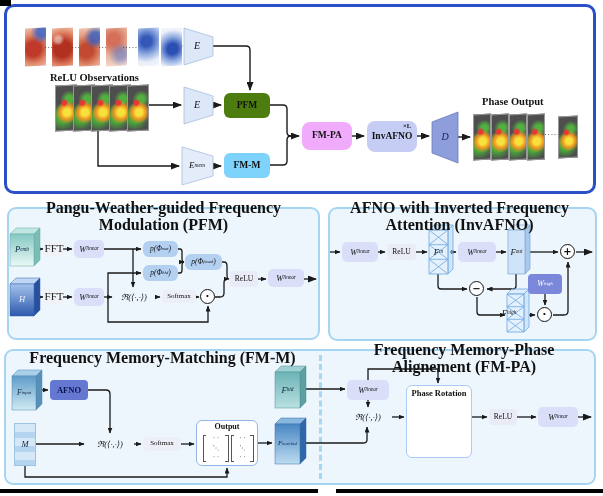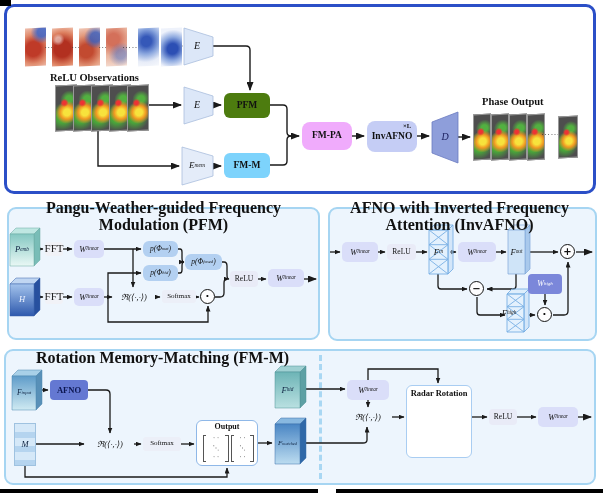--- a/index.html
+++ b/index.html
@@ -341,21 +341,21 @@
       <sub>high</sub>
     </div>
   <div class="lbl whighbox" style="left:528px;top:274px;width:34px;height:20px;">
       <span>W</span>
       <sub>high</sub>
     </div>
   <div class="op" style="left:560px;top:244px;">+</div>
   <div class="op" style="left:469px;top:281px;">−</div>
   <div class="op" style="left:537px;top:307px;">·</div>
 
-  <div class="lbl ptitle" style="left:20px;top:352px;width:285px;height:13px;">Rotation Memory-Matching (FM-M)</div>
+  <div class="lbl ptitle" style="left:20px;top:352px;width:285px;height:13px;">Frequency Memory-Matching (FM-M)</div>
   <div class="lbl cubelbl" style="left:10px;top:387px;width:28px;height:12px;font-size:7.5px;">
       <span>F</span>
       <sub>input</sub>
     </div>
   <div class="lbl afnobox" style="left:50px;top:380px;width:38px;height:20px;">AFNO</div>
   <div class="abs" style="left:14px;top:423px;width:22px;height:43px;background:repeating-linear-gradient(180deg,#d5e8f8 0 8px,#b5d4ef 8px 14px);border:0.6px solid #9fc2e0;"></div>
   <div class="lbl cubelbl" style="left:14px;top:438px;width:22px;height:12px;">M</div>
   <div class="lbl corr" style="left:86px;top:437px;width:48px;height:14px;">ℜ(⟨·,·⟩)</div>
   <div class="lbl softbox" style="left:143px;top:437px;width:38px;height:14px;">Softmax</div>
   <div class="abs outline" style="left:196px;top:420px;width:62px;height:46px;"></div>
@@ -368,26 +368,27 @@
 ·  ·</div>
   <div class="lbl cubelbl" style="left:275px;top:384px;width:25px;height:12px;">
       <span>F</span>
       <sub>hid</sub>
     </div>
   <div class="lbl cubelbl" style="left:273px;top:438px;width:29px;height:12px;font-size:7px;">
       <span>F</span>
       <sub>matched</sub>
     </div>
 
+  <div class="lbl ptitle" style="left:335px;top:352px;width:258px;height:13px;">Frequency Memory-Phase Alignement (FM-PA)</div>
   <div class="lbl wbox" style="left:347px;top:380px;width:42px;height:20px;">
       <span>W</span>
       <sub>linear</sub>
     </div>
   <div class="lbl corr" style="left:344px;top:410px;width:48px;height:15px;">ℜ(⟨·,·⟩)</div>
   <div class="abs outline" style="left:406px;top:385px;width:66px;height:73px;border-color:#a9cdf2;"></div>
-  <div class="lbl" style="left:407px;top:388px;width:64px;height:11px;font-weight:bold;font-size:8.5px;">Radar Rotation</div>
+  <div class="lbl" style="left:407px;top:388px;width:64px;height:11px;font-weight:bold;font-size:8.5px;">Phase Rotation</div>
   <div class="lbl relubox" style="left:489px;top:409px;width:28px;height:16px;">ReLU</div>
   <div class="lbl wbox" style="left:538px;top:407px;width:40px;height:20px;">
       <span>W</span>
       <sub>linear</sub>
     </div>
 
 </div>
 
 </body></html>

